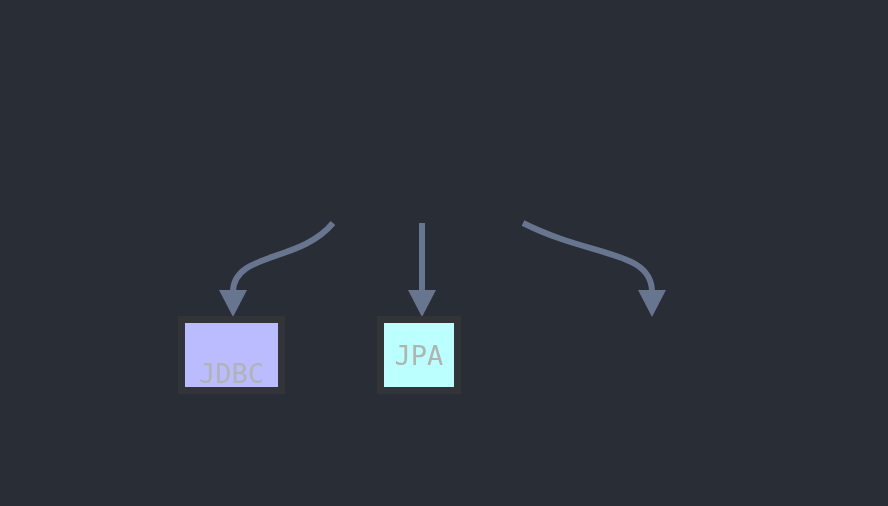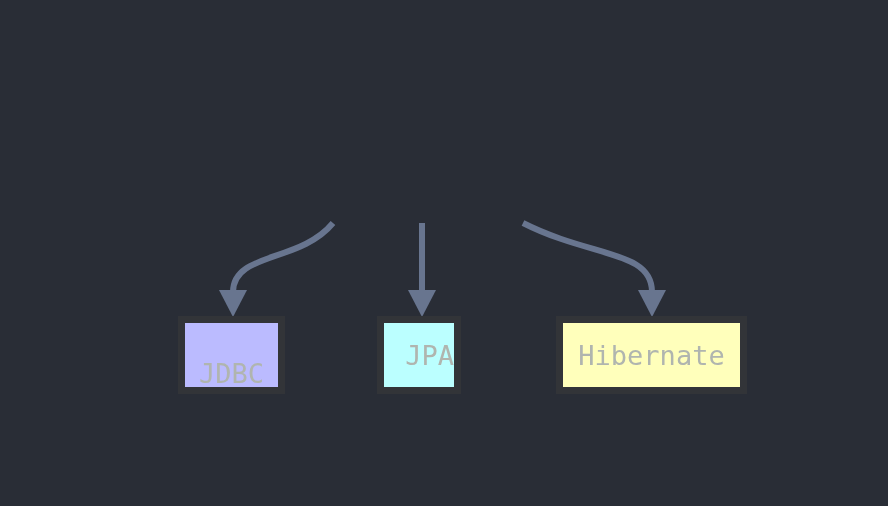--- a/index.html
+++ b/index.html
@@ -70,21 +70,18 @@
       <path d="M 523 223 C 592 258, 652 250, 652 292"></path>
       <polygon points="638,290 666,290 652,317"></polygon>
     </g>
   </svg>
 
 
   <div class="node node-jdbc" style="background-color: rgb(187, 187, 255);">
     <span class="label">JDBC</span>
   </div>
 
-  <div class="node node-jpa" style="background-color: rgb(187, 255, 255); justify-content: flex-end;">
+  <div class="node node-jpa" style="background-color: rgb(187, 255, 255);">
     <span class="label">JPA</span>
   </div>
 
-  <div class="node node-hibernate" style="background-color: rgb(255, 255, 187);">
-    <span class="label">Hibernate</span>
-  </div>
 
 </div>
 
 </body></html>

